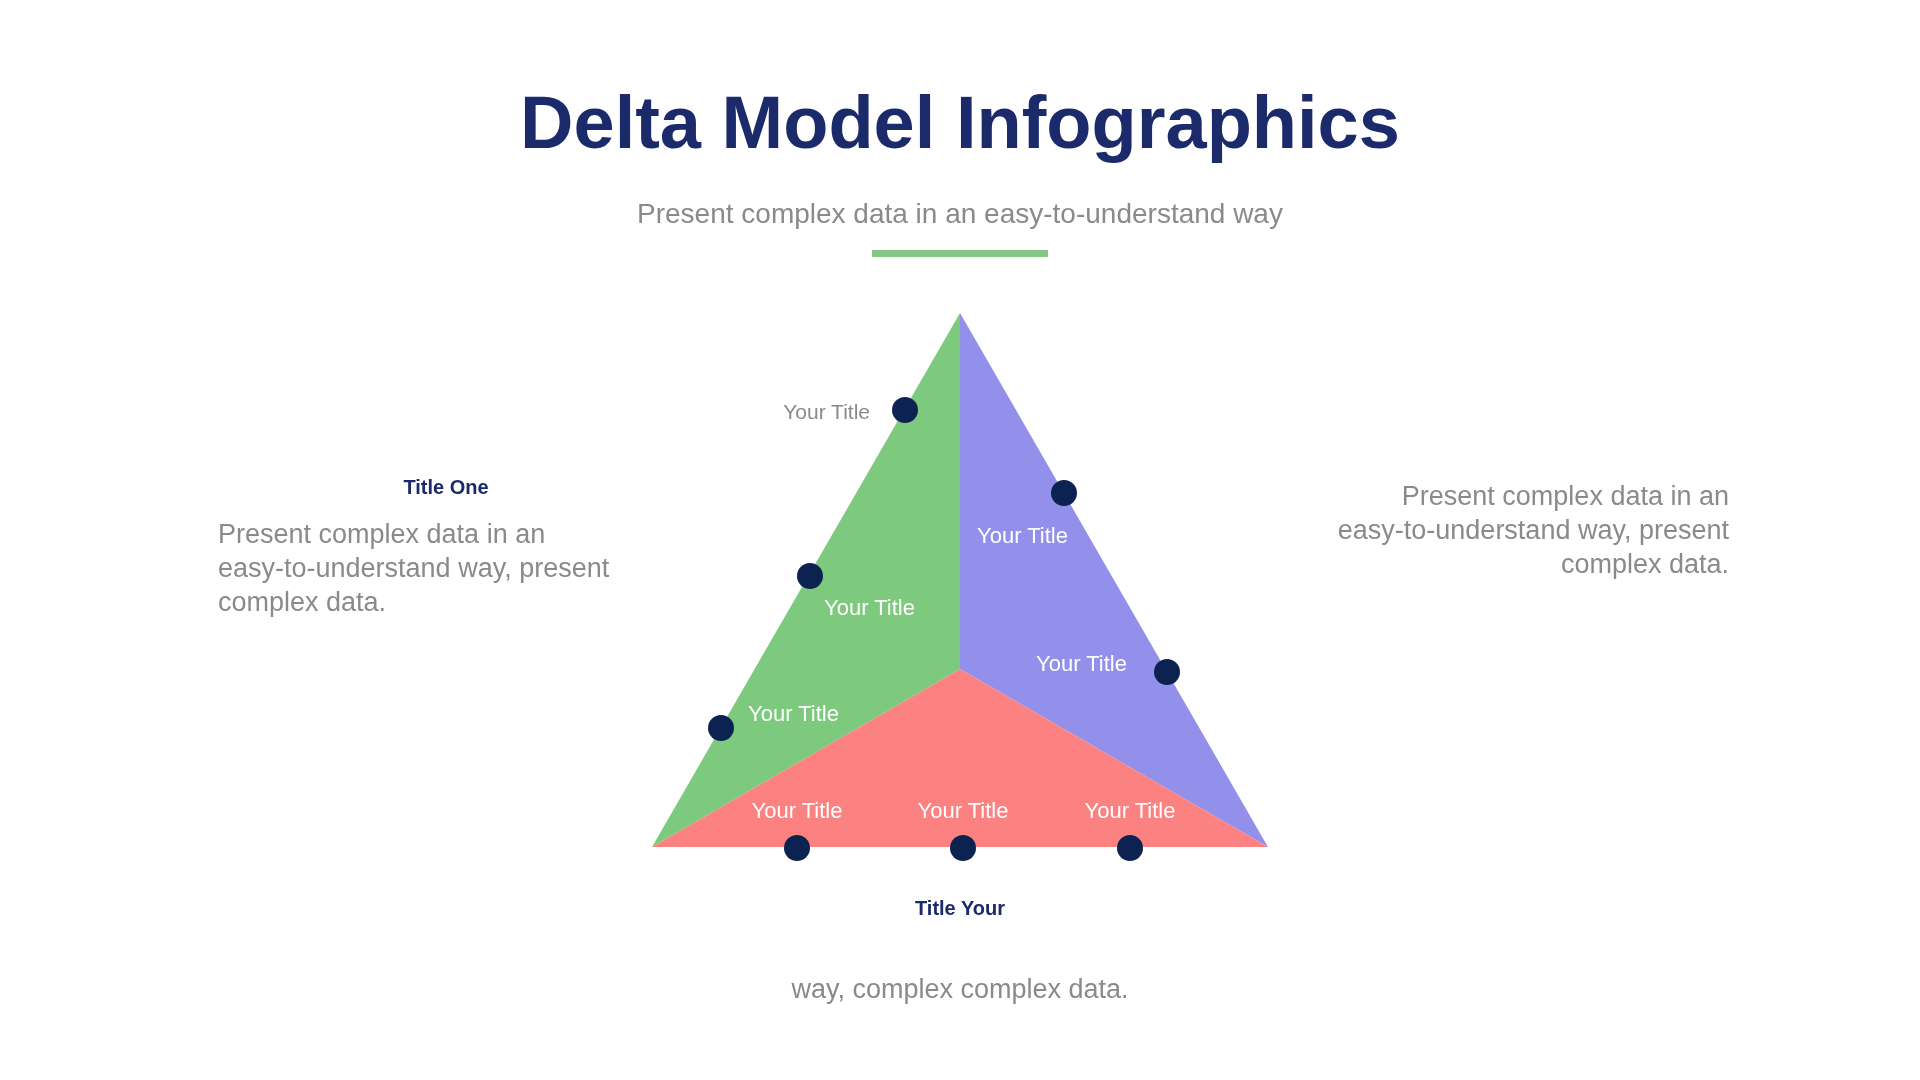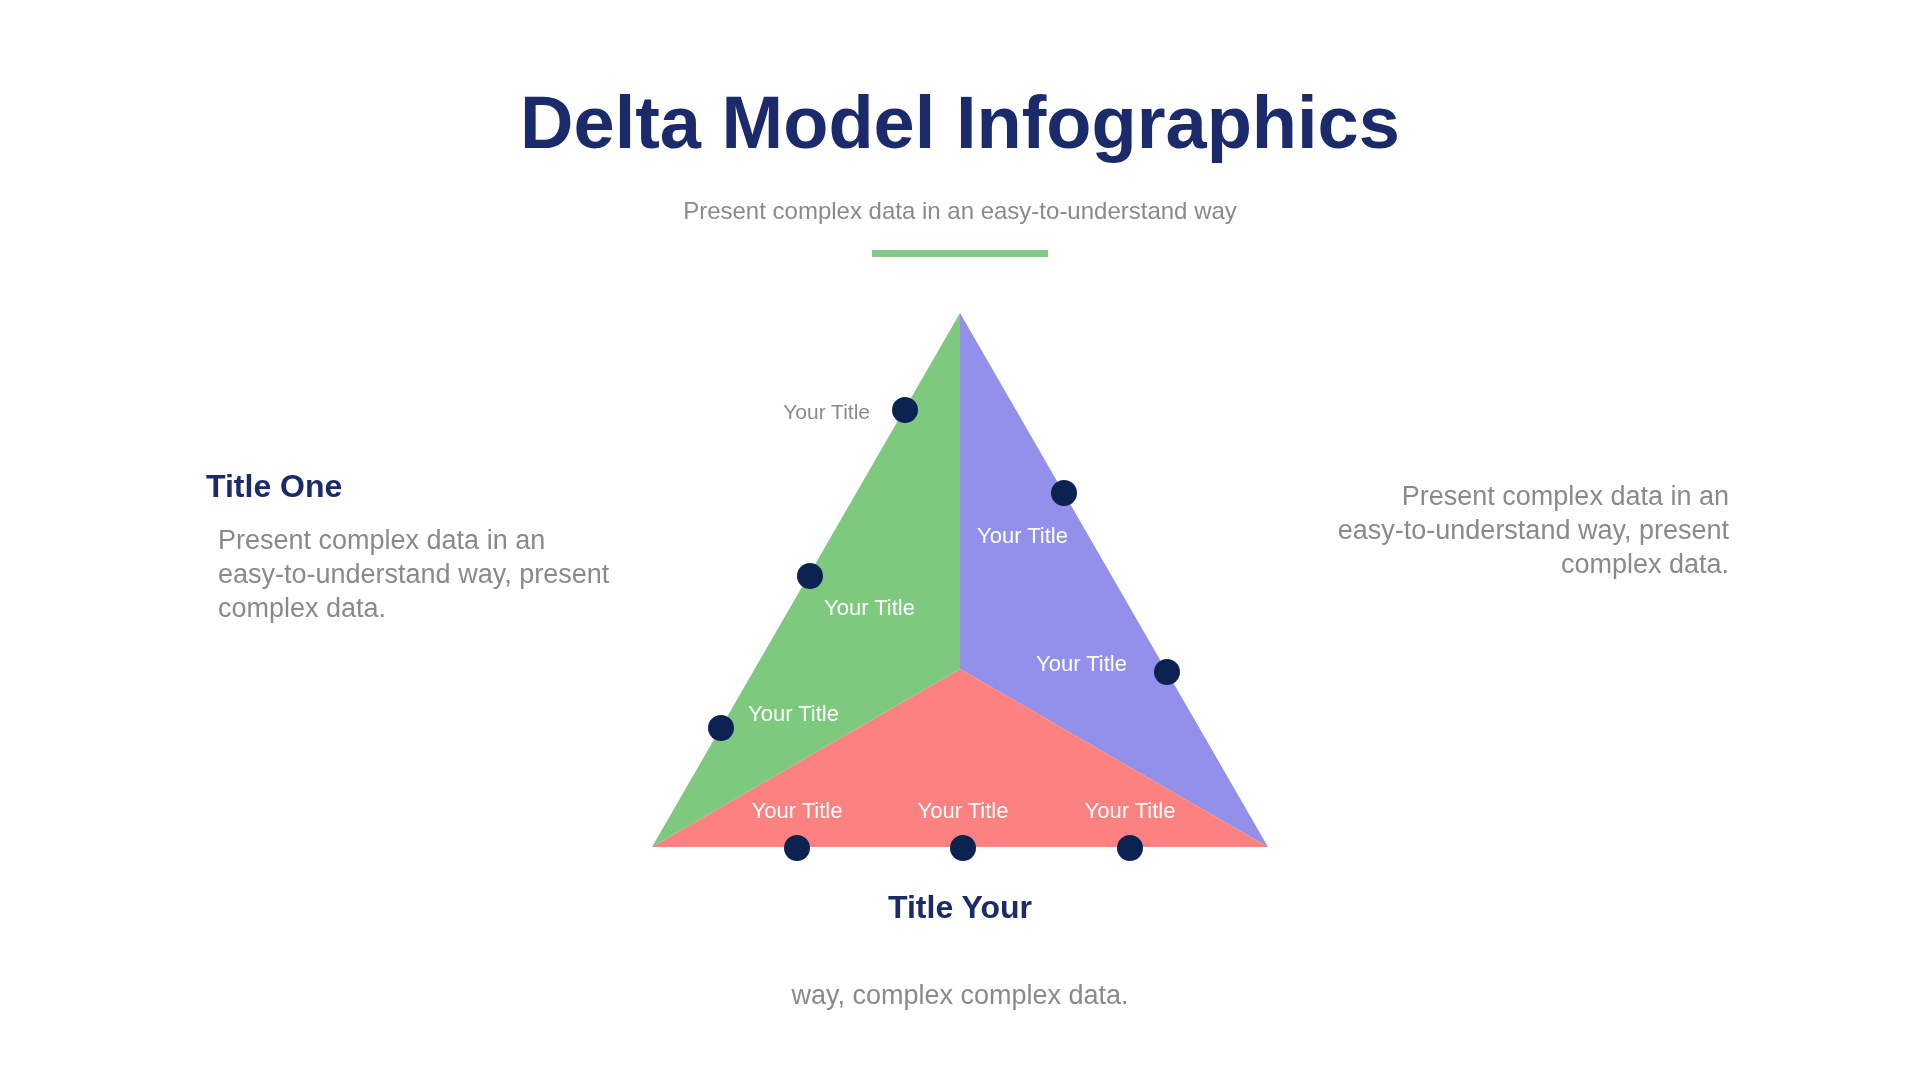--- a/index.html
+++ b/index.html
@@ -24,21 +24,21 @@
     position:absolute;left:0;right:0;top:84px;
     text-align:center;
     font-size:74px;font-weight:bold;
     color:var(--navy);
     letter-spacing:0px;
     line-height:1.05;
   }
   .page-subtitle{
     position:absolute;left:0;right:0;top:197px;
     text-align:center;
-    font-size:24px;
+    font-size:28px;
     color:var(--gray);
     line-height:1.2;
   }
   .title-divider{
     position:absolute;left:872px;top:250px;
     width:176px;height:7px;
     background:var(--divider);
   }
   svg.delta{position:absolute;left:0;top:0;width:1920px;height:1080px;}
   .sec-green{fill:var(--green);}
@@ -66,24 +66,25 @@
   .side-block{
     position:absolute;top:467px;width:480px;
   }
   .side-block.left{left:206px;text-align:left;}
   .side-block.right{right:179px;text-align:right;}
   .bottom-block{
     position:absolute;left:0;right:0;top:888px;
     text-align:center;
   }
   .block-title{
-    font-size:32px;font-weight:bold;
+    font-size:20px;font-weight:bold;
     color:var(--navy);
     line-height:1.2;
-    margin:0 0 18px 0;
+    margin:8px 0 18px 0;
+    text-align:center;
   }
   .block-body{
     font-size:27px;
     color:var(--gray);
     line-height:34px;
     margin:12px;
   }
 </style>
 </head>
 <body>

